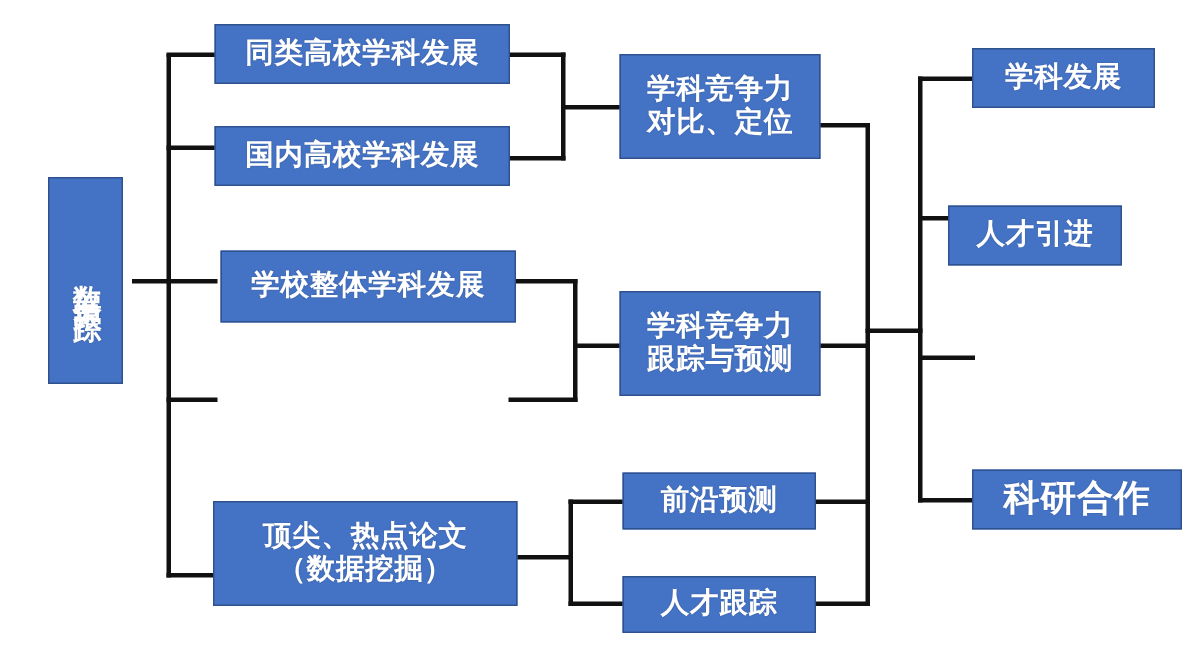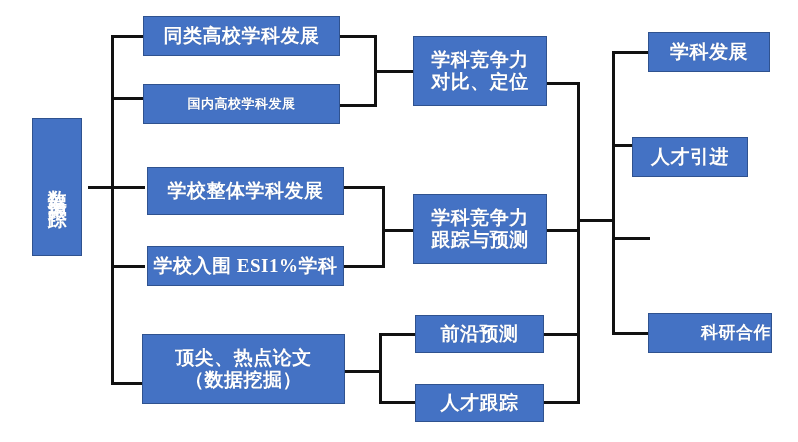--- a/index.html
+++ b/index.html
@@ -94,28 +94,25 @@
   <div class="conn h" style="left:612px; top:237px; width:38px;"></div>
   <div class="conn h" style="left:612px; top:332px; width:38px;"></div>
 
   <div class="node vertical" style="left:32px; top:118px; width:50px; height:138px; font-size:19px;">
     <span class="label">数据跟踪</span>
   </div>
 
   <div class="node" style="left:143px; top:16px; width:197px; height:40px; font-size:19px;">
     <span class="label">同类高校学科发展</span>
   </div>
-  <div class="node" style="left:143px; top:84px; width:197px; height:40px; font-size:13px;">
+  <div class="node" style="left:143px; top:84px; width:197px; height:40px; font-size:19px;font-family:Liberation Mono, monospace;">
     <span class="label">国内高校学科发展</span>
   </div>
   <div class="node" style="left:147px; top:167px; width:197px; height:48px; font-size:19px;">
     <span class="label">学校整体学科发展</span>
-  </div>
-  <div class="node" style="left:147px; top:246px; width:197px; height:40px; font-size:19px;">
-    <span class="label">学校入围 ESI1%学科</span>
   </div>
   <div class="node" style="left:142px; top:334px; width:203px; height:70px; font-size:19px;align-items:center;">
     <span class="label">顶尖、热点论文
 （数据挖掘）</span>
   </div>
 
   <div class="node" style="left:413px; top:36px; width:134px; height:70px; font-size:19px;">
     <span class="label">学科竞争力
 对比、定位</span>
   </div>
@@ -129,17 +126,17 @@
   <div class="node" style="left:415px; top:384px; width:129px; height:38px; font-size:19px;">
     <span class="label">人才跟踪</span>
   </div>
 
   <div class="node" style="left:648px; top:32px; width:122px; height:40px; font-size:19px;">
     <span class="label">学科发展</span>
   </div>
   <div class="node" style="left:632px; top:125px; width:116px; height:40px; font-size:19px;margin-top:12px;">
     <span class="label">人才引进</span>
   </div>
-  <div class="node" style="left:648px; top:313px; width:124px; height:40px; font-size:17px;justify-content:flex-end;">
+  <div class="node" style="left:648px; top:313px; width:140px; height:40px; font-size:24px;">
     <span class="label">科研合作</span>
   </div>
 
 </div>
 
 </body></html>

